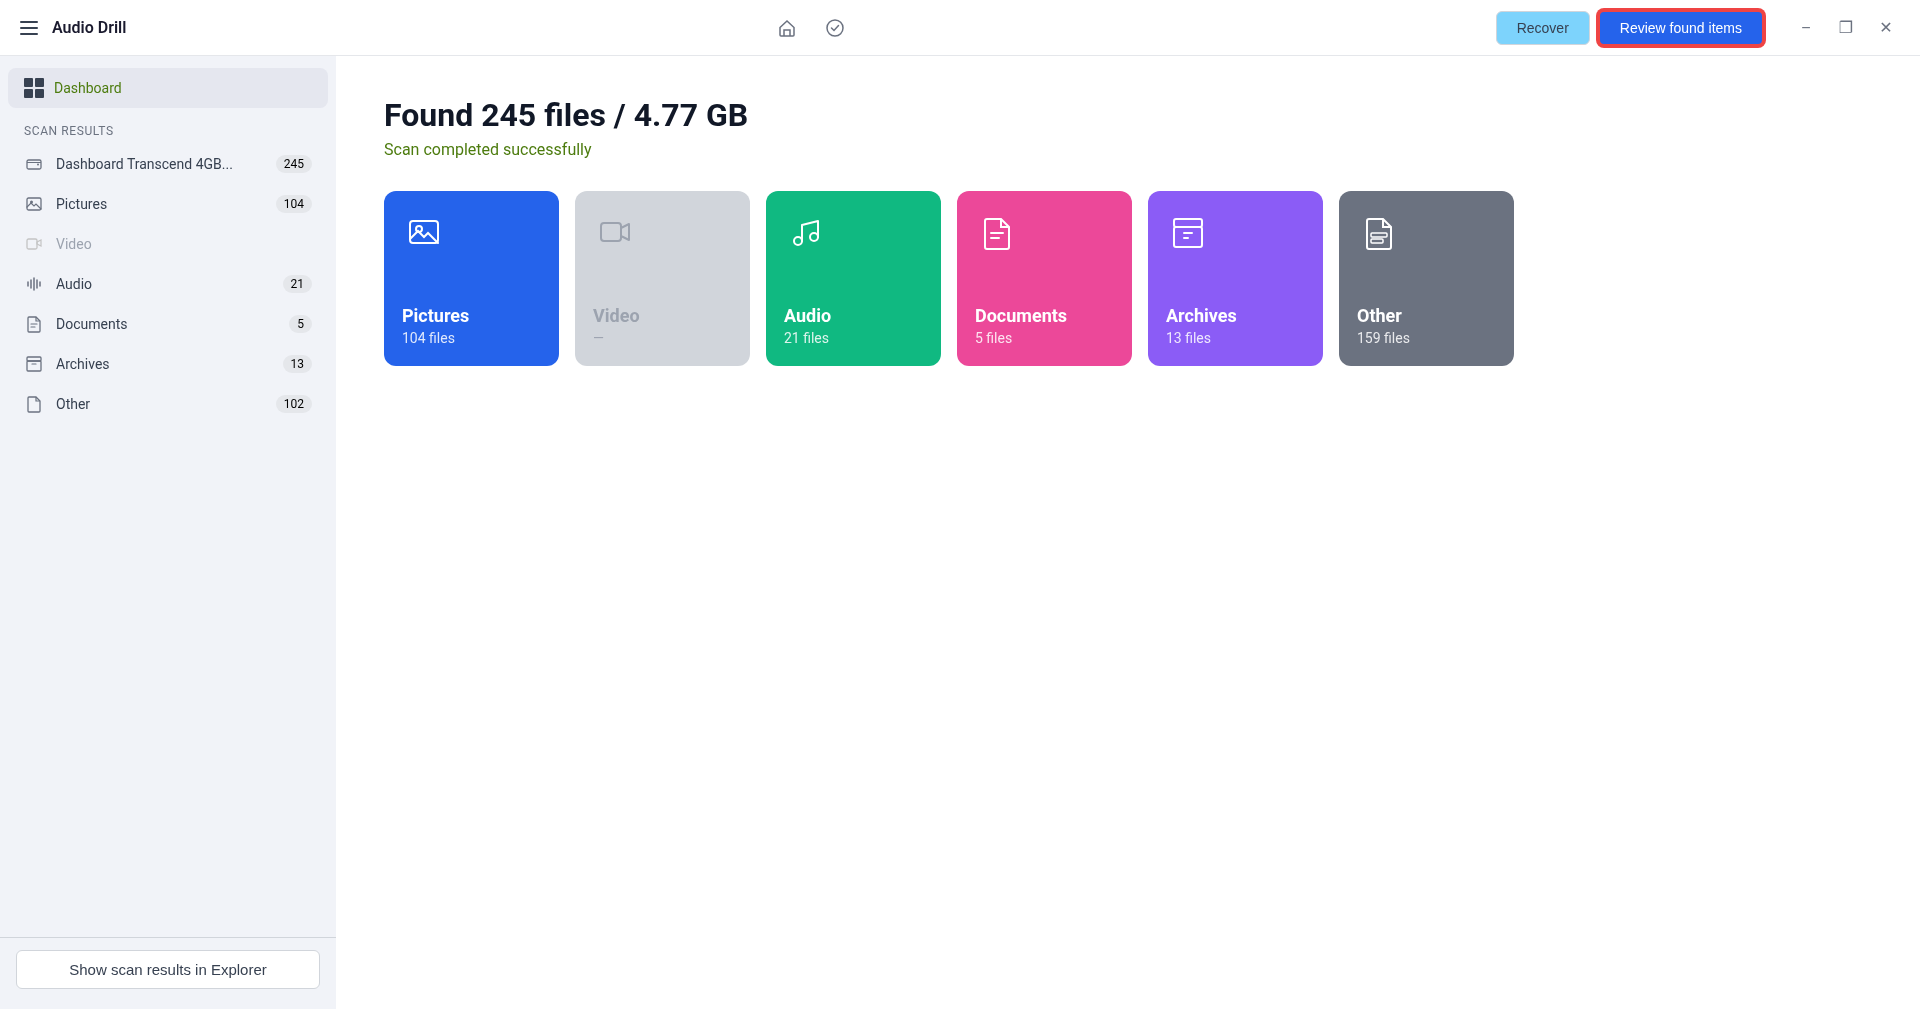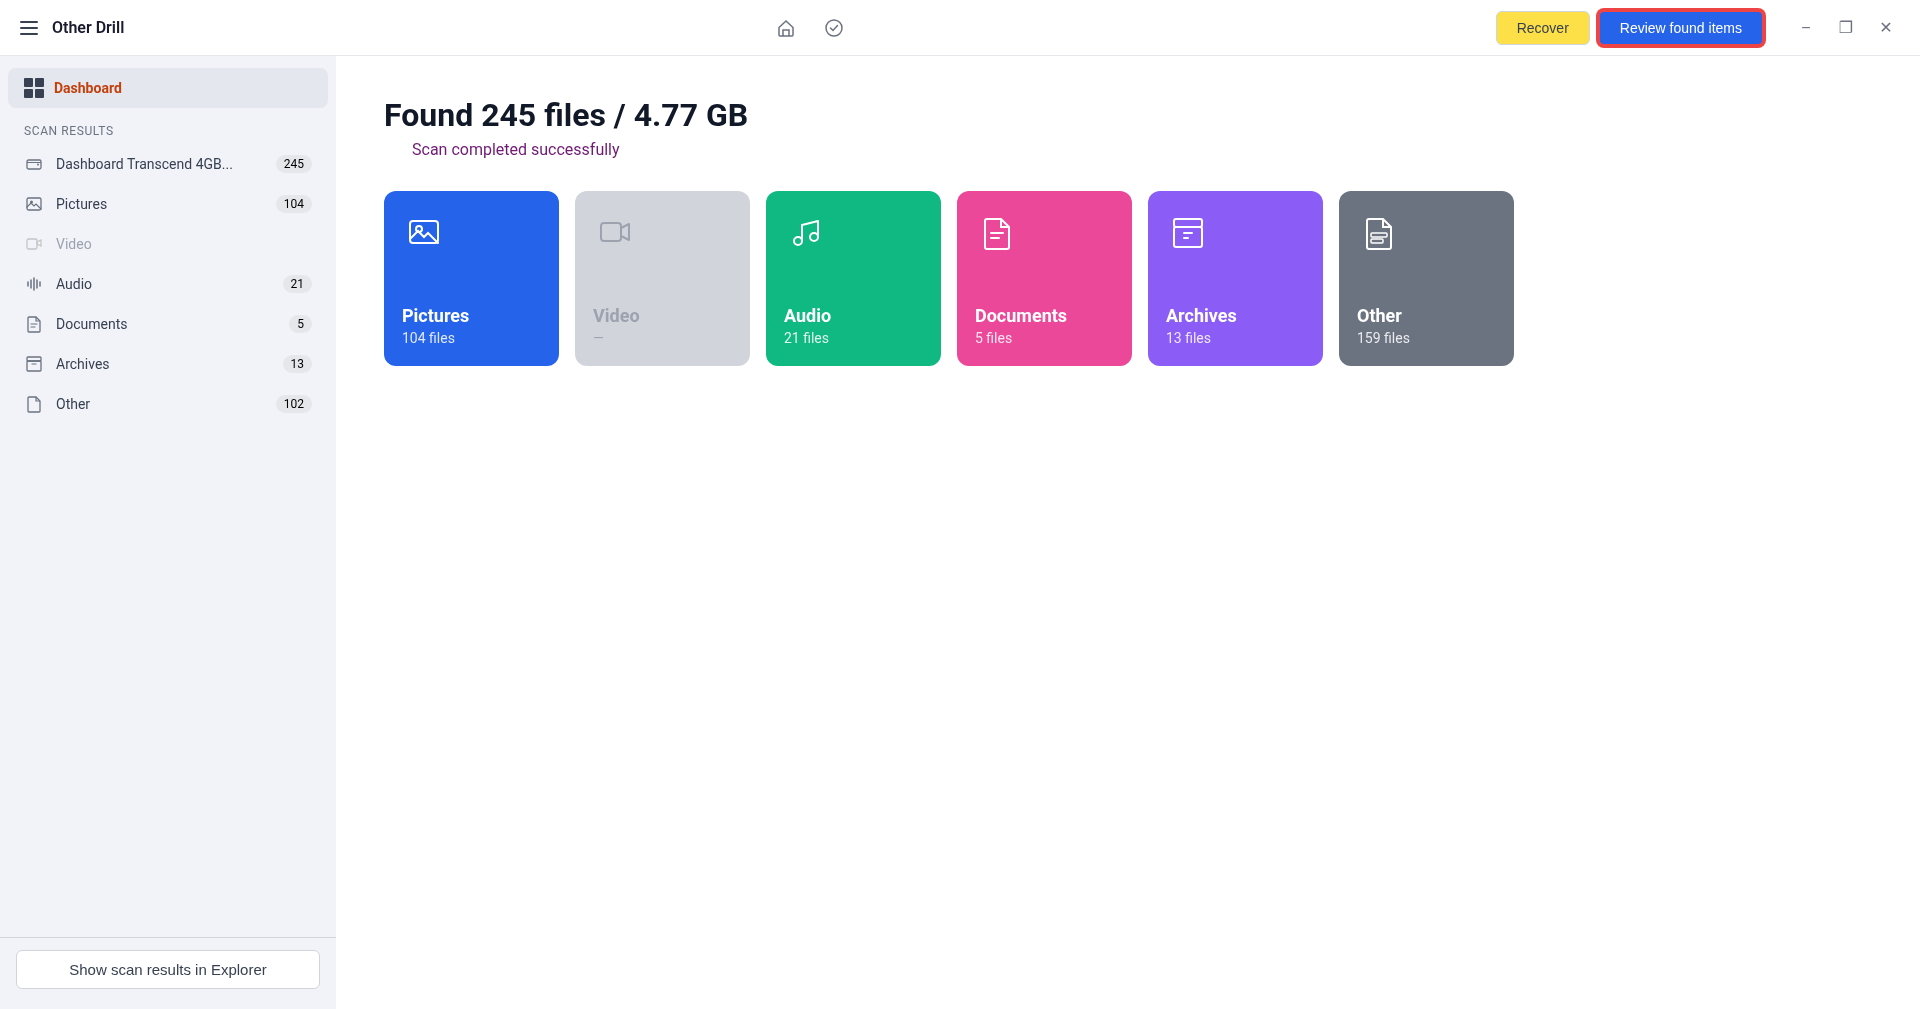--- a/index.html
+++ b/index.html
@@ -69,21 +69,21 @@
       cursor: pointer;
       color: #6b7280;
     }
     .title-bar-actions {
       display: flex;
       align-items: center;
       gap: 8px;
     }
     .btn-recover {
       padding: 8px 20px;
-      background: #fde047;
+      background: #7dd3fc;
       border: 1px solid #d1d5db;
       border-radius: 6px;
       font-size: 14px;
       font-weight: 500;
       color: #374151;
       cursor: pointer;
     }
     .btn-review {
       padding: 8px 20px;
       background: #2563eb;
@@ -150,22 +150,22 @@
       grid-template-rows: 1fr 1fr;
       gap: 2px;
     }
     .dashboard-grid-icon span {
       background: #374151;
       border-radius: 1px;
       display: block;
     }
     .sidebar-dashboard-label {
       font-size: 14px;
-      font-weight: 700;
-      color: #c2410c;
+      font-weight: 400;
+      color: #4d7c0f;
     }
     .sidebar-section-title {
       font-size: 12px;
       font-weight: 400;
       color: #6b7280;
       text-transform: uppercase;
       letter-spacing: 0.05em;
       padding: 12px 24px 6px;
     }
     .sidebar-item {
@@ -223,23 +223,22 @@
       background: #fff;
     }
     .found-title {
       font-size: 32px;
       font-weight: 700;
       color: #111827;
       margin-bottom: 6px;
     }
     .scan-status {
       font-size: 16px;
-      color: #701a75;
+      color: #4d7c0f;
       margin-bottom: 32px;
-      margin-left: 28px;
     }
 
     
     .cards-grid {
       display: flex;
       gap: 16px;
       flex-wrap: wrap;
     }
     .category-card {
       width: 175px;
@@ -290,21 +289,21 @@
 
 <div class="app-window">
 
   <div class="title-bar">
     <div class="title-bar-left">
       <div class="hamburger-icon">
         <span></span>
           <span></span>
           <span></span>
       </div>
-      <span class="app-title">Other Drill</span>
+      <span class="app-title">Audio Drill</span>
     </div>
     <div class="title-bar-nav">
       <div class="nav-icon">
         <svg width="20" height="20" viewBox="0 0 20 20" fill="none">
           <path d="M3 9.5L10 3l7 6.5V17a1 1 0 01-1 1H4a1 1 0 01-1-1V9.5z" stroke="#6b7280" stroke-width="1.5" fill="none"></path>
           <path d="M7 18v-6h6v6" stroke="#6b7280" stroke-width="1.5" fill="none"></path>
         </svg>
       </div>
       <div class="nav-icon">
         <svg width="20" height="20" viewBox="0 0 20 20" fill="none">

